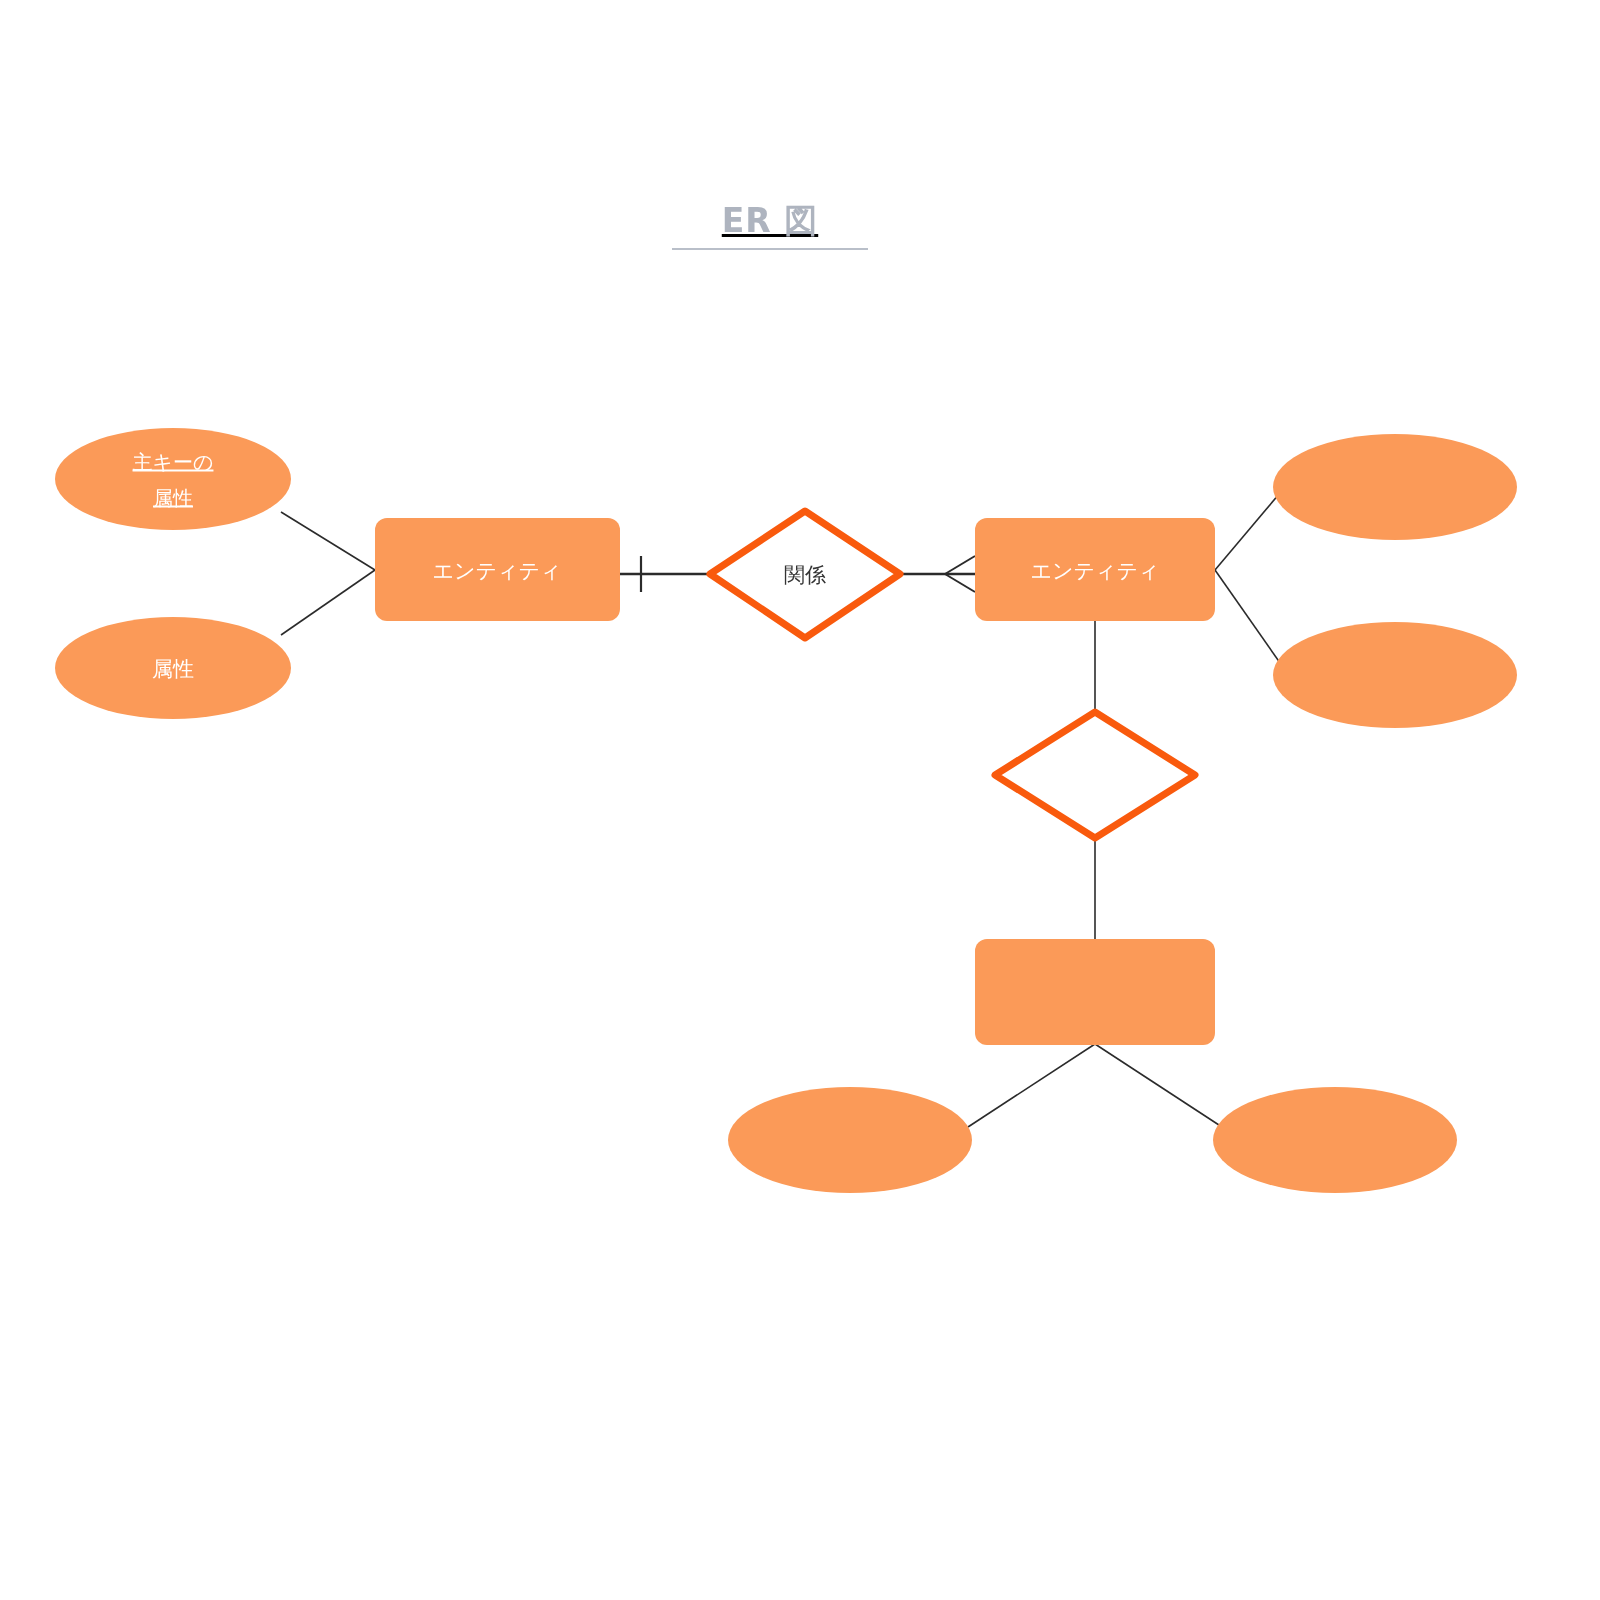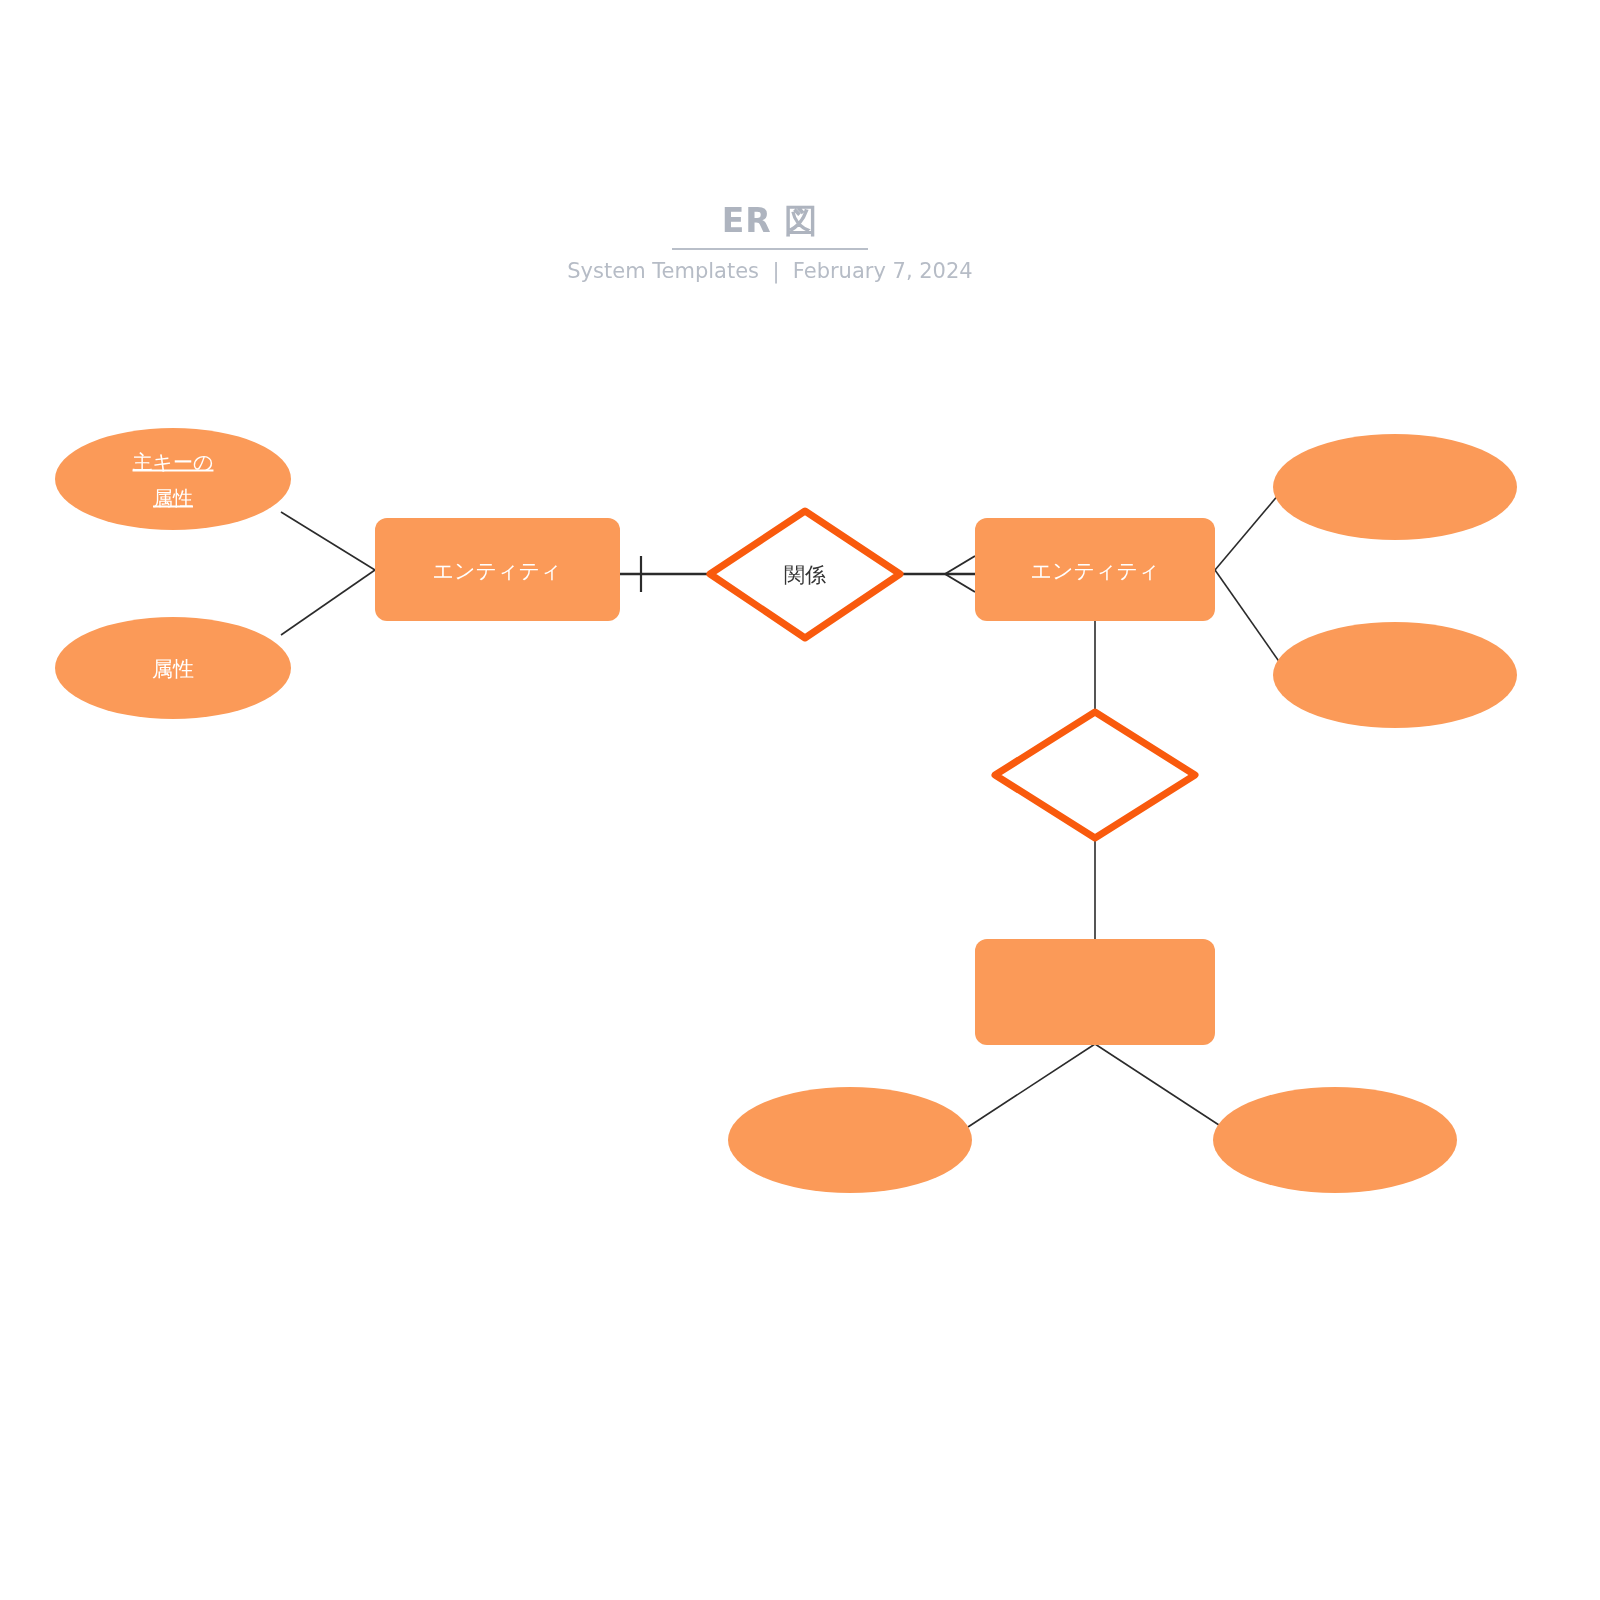--- a/index.html
+++ b/index.html
@@ -20,20 +20,21 @@
     background: #ffffff;
   }
 
   
   .header {
     position: absolute;
     top: 200px;
     left: 0;
     width: 1540px;
     text-align: center;
+    text-decoration: underline;
   }
   .doc-title {
     font-size: 33px;
     font-weight: bold;
     color: #aeb4bf;
     letter-spacing: 1px;
     line-height: 42px;
     margin: 0;
   }
   .title-rule {
@@ -81,21 +82,20 @@
   }
 </style>
 </head>
 <body>
 
 <div id="canvas">
 
   <div class="header">
     <div class="doc-title">ER 図</div>
     <div class="title-rule"></div>
-    <div class="doc-subtitle">System Templates  |  February 7, 2024</div>
   </div>
 
   <svg id="diagram" width="1600" height="1600" viewBox="0 0 1600 1600">
 
     <g stroke="#2b2b2b" stroke-width="1.6" fill="none">
 
       <line x1="281" y1="512" x2="375" y2="570"></line>
 
       <line x1="281" y1="635" x2="375" y2="570"></line>
 

